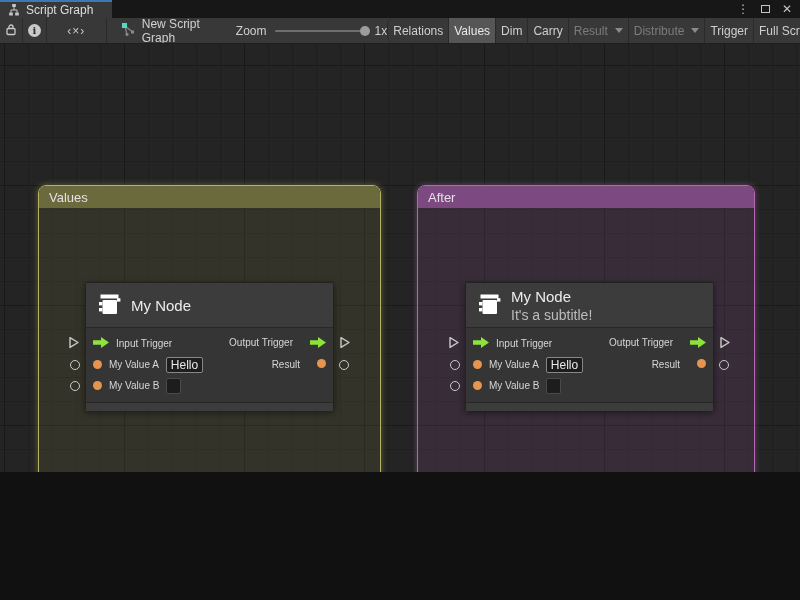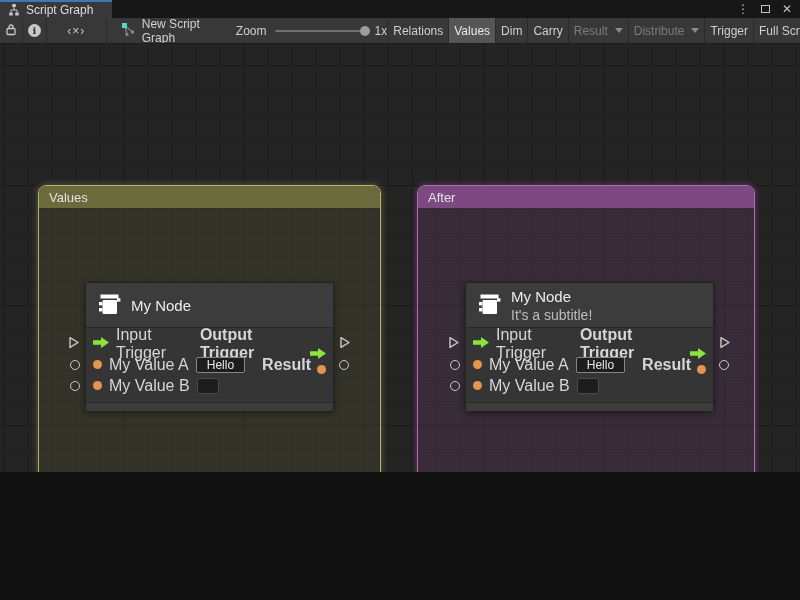--- a/index.html
+++ b/index.html
@@ -101,26 +101,26 @@
   .node-header {
     height:45px; background:#3c3c3c; border-bottom:1px solid #282828;
     display:flex; align-items:center; gap:9px; padding:0 10px; flex:none;
   }
   .node-titles { display:flex; flex-direction:column; justify-content:center; gap:2px; }
   .node-title { font-size:15px; color:#ececec; }
   .node-subtitle { font-size:14px; color:#bdbdbd; }
   .node-body { flex:1; padding:5px 0 6px 0; }
   .prow { height:21px; display:flex; align-items:center; padding:0 7px; }
   .pleft { display:flex; align-items:center; gap:7px; }
-  .pright { margin-left:auto; display:flex; align-items:flex-end; gap:6px;font-weight:bold; }
-  .plabel { color:#d6d6d6; font-size:16px; }
+  .pright { margin-left:auto; display:flex; align-items:flex-start; gap:17px; }
+  .plabel { color:#d6d6d6; font-size:10px; }
   .dot { width:9px; height:9px; border-radius:50%; background:#e6954e; flex:none; }
   .field {
     background:#1d1d1d; border:1px solid #878787; border-radius:2px;
-    color:#e8e8e8; font-size:12px; height:16px; line-height:14px; padding:0 10px;
+    color:#e8e8e8; font-size:12px; height:16px; line-height:14px; padding:0 4px;
     min-width:12px; display:inline-block;
   }
   .field.small { border-color:#4a4a4a; width:15px; }
   .node-footer { height:9px; background:#3c3c3c; border-top:1px solid #282828; flex:none; }
 
   
   .ext { position:absolute; }
   .ext.circ { width:10px; height:10px; border:1.4px solid #c9c9c9; border-radius:50%; background:transparent; }
   .ext.tl { left:-17px; top:54px; }
   .ext.cl1 { left:-15px; top:78px; }

